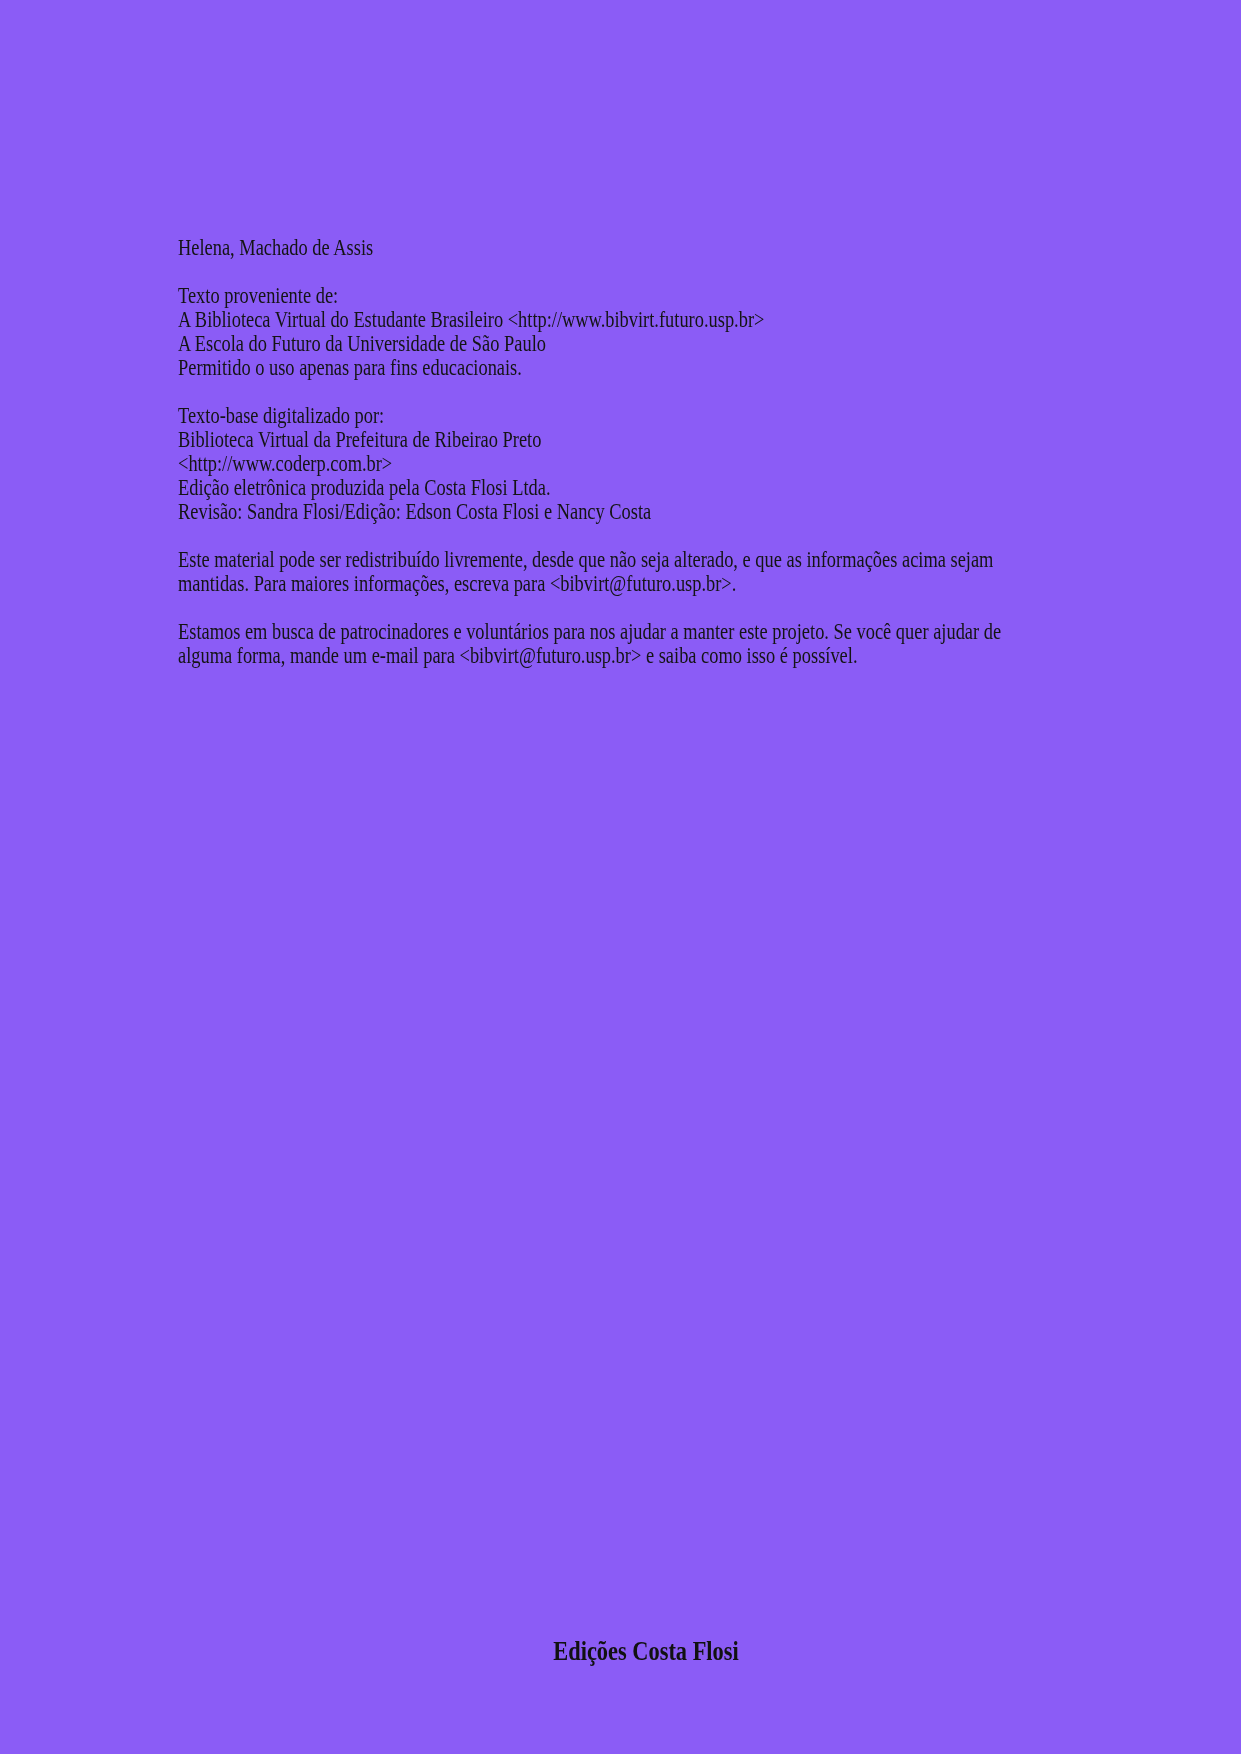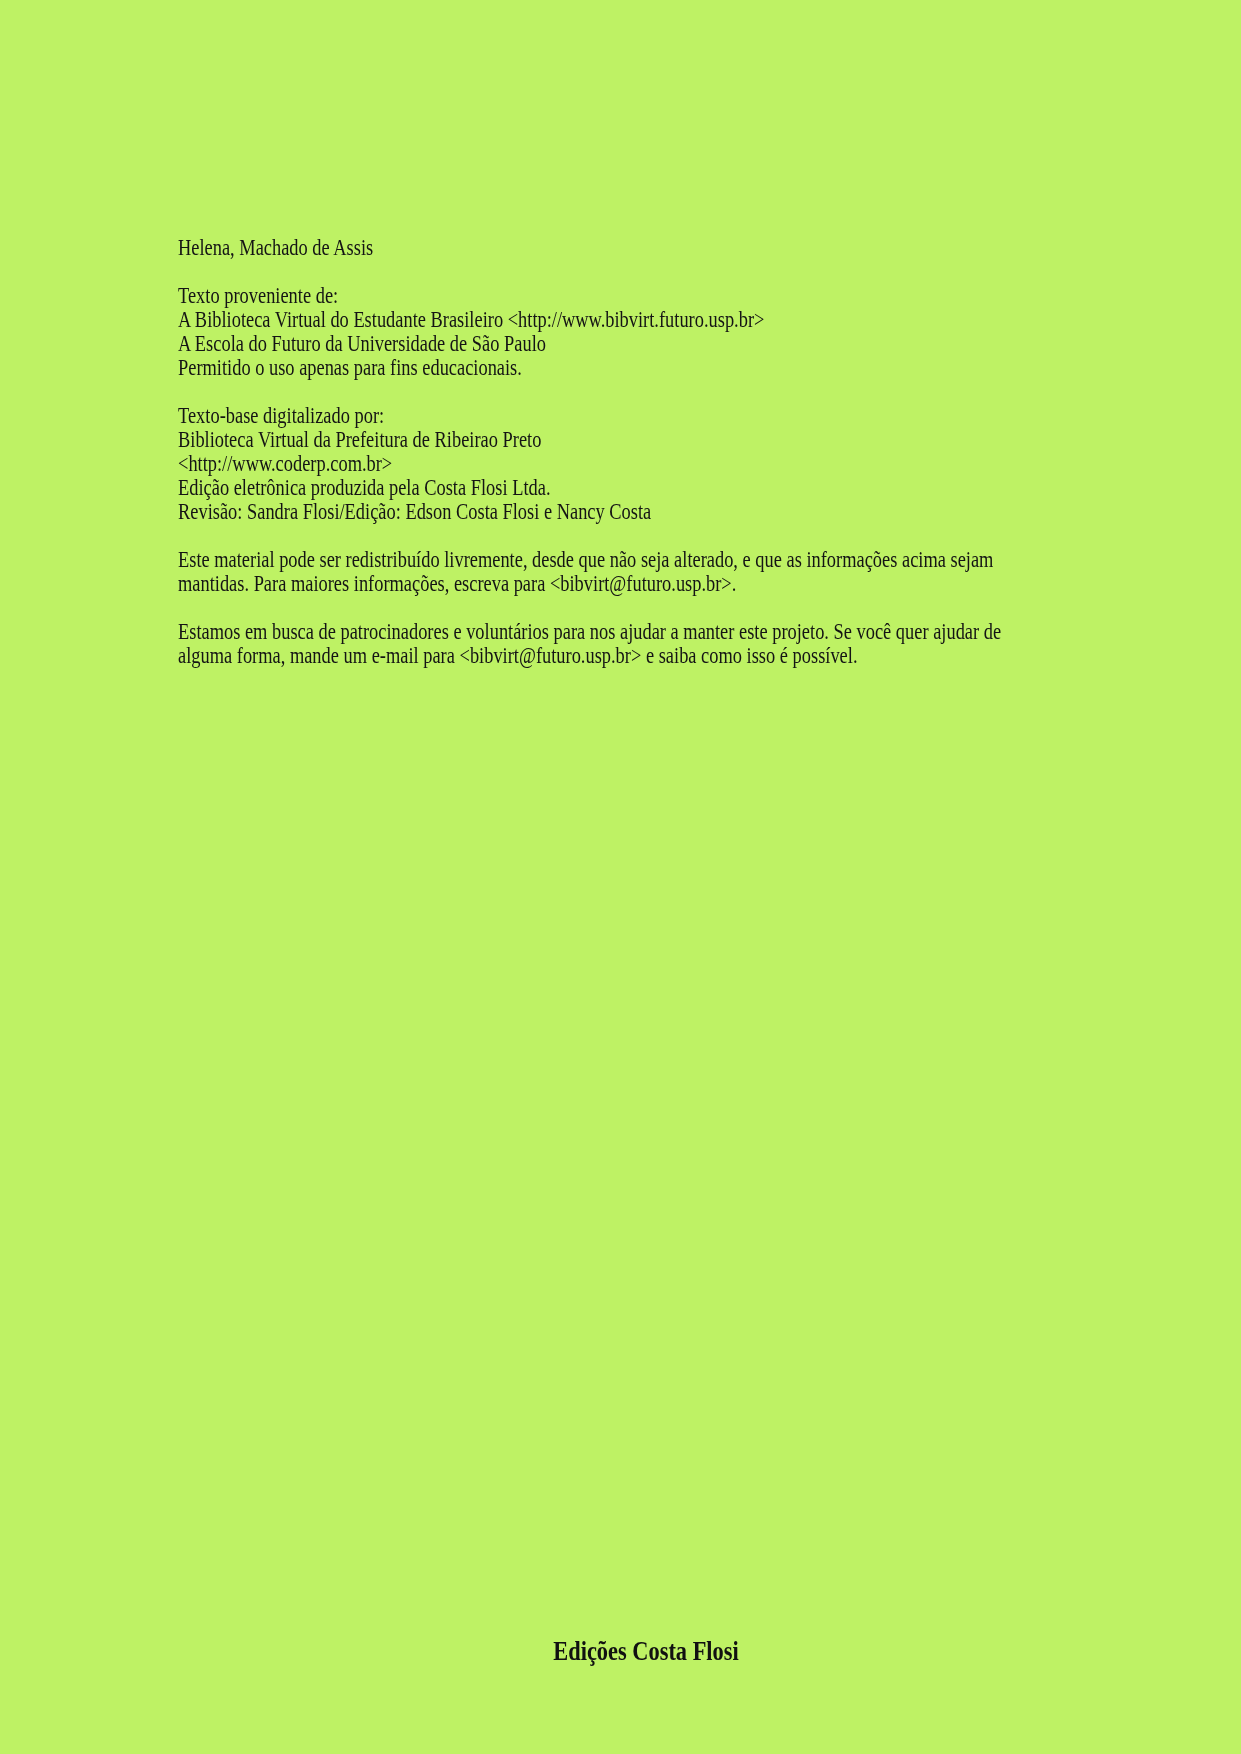--- a/index.html
+++ b/index.html
@@ -4,21 +4,21 @@
 <style>
   html, body {
     margin: 0;
     padding: 0;
     background: #ffffff;
   }
   .page {
     position: relative;
     width: 1241px;
     height: 1754px;
-    background: #bef264;
+    background: #8b5cf6;
     overflow: hidden;
   }
   .content {
     position: absolute;
     left: 178px;
     top: 236px;
     width: 1170px;
     transform: scaleX(0.8);
     transform-origin: 0 0;
     font-family: "Liberation Serif", "DejaVu Serif", serif;

